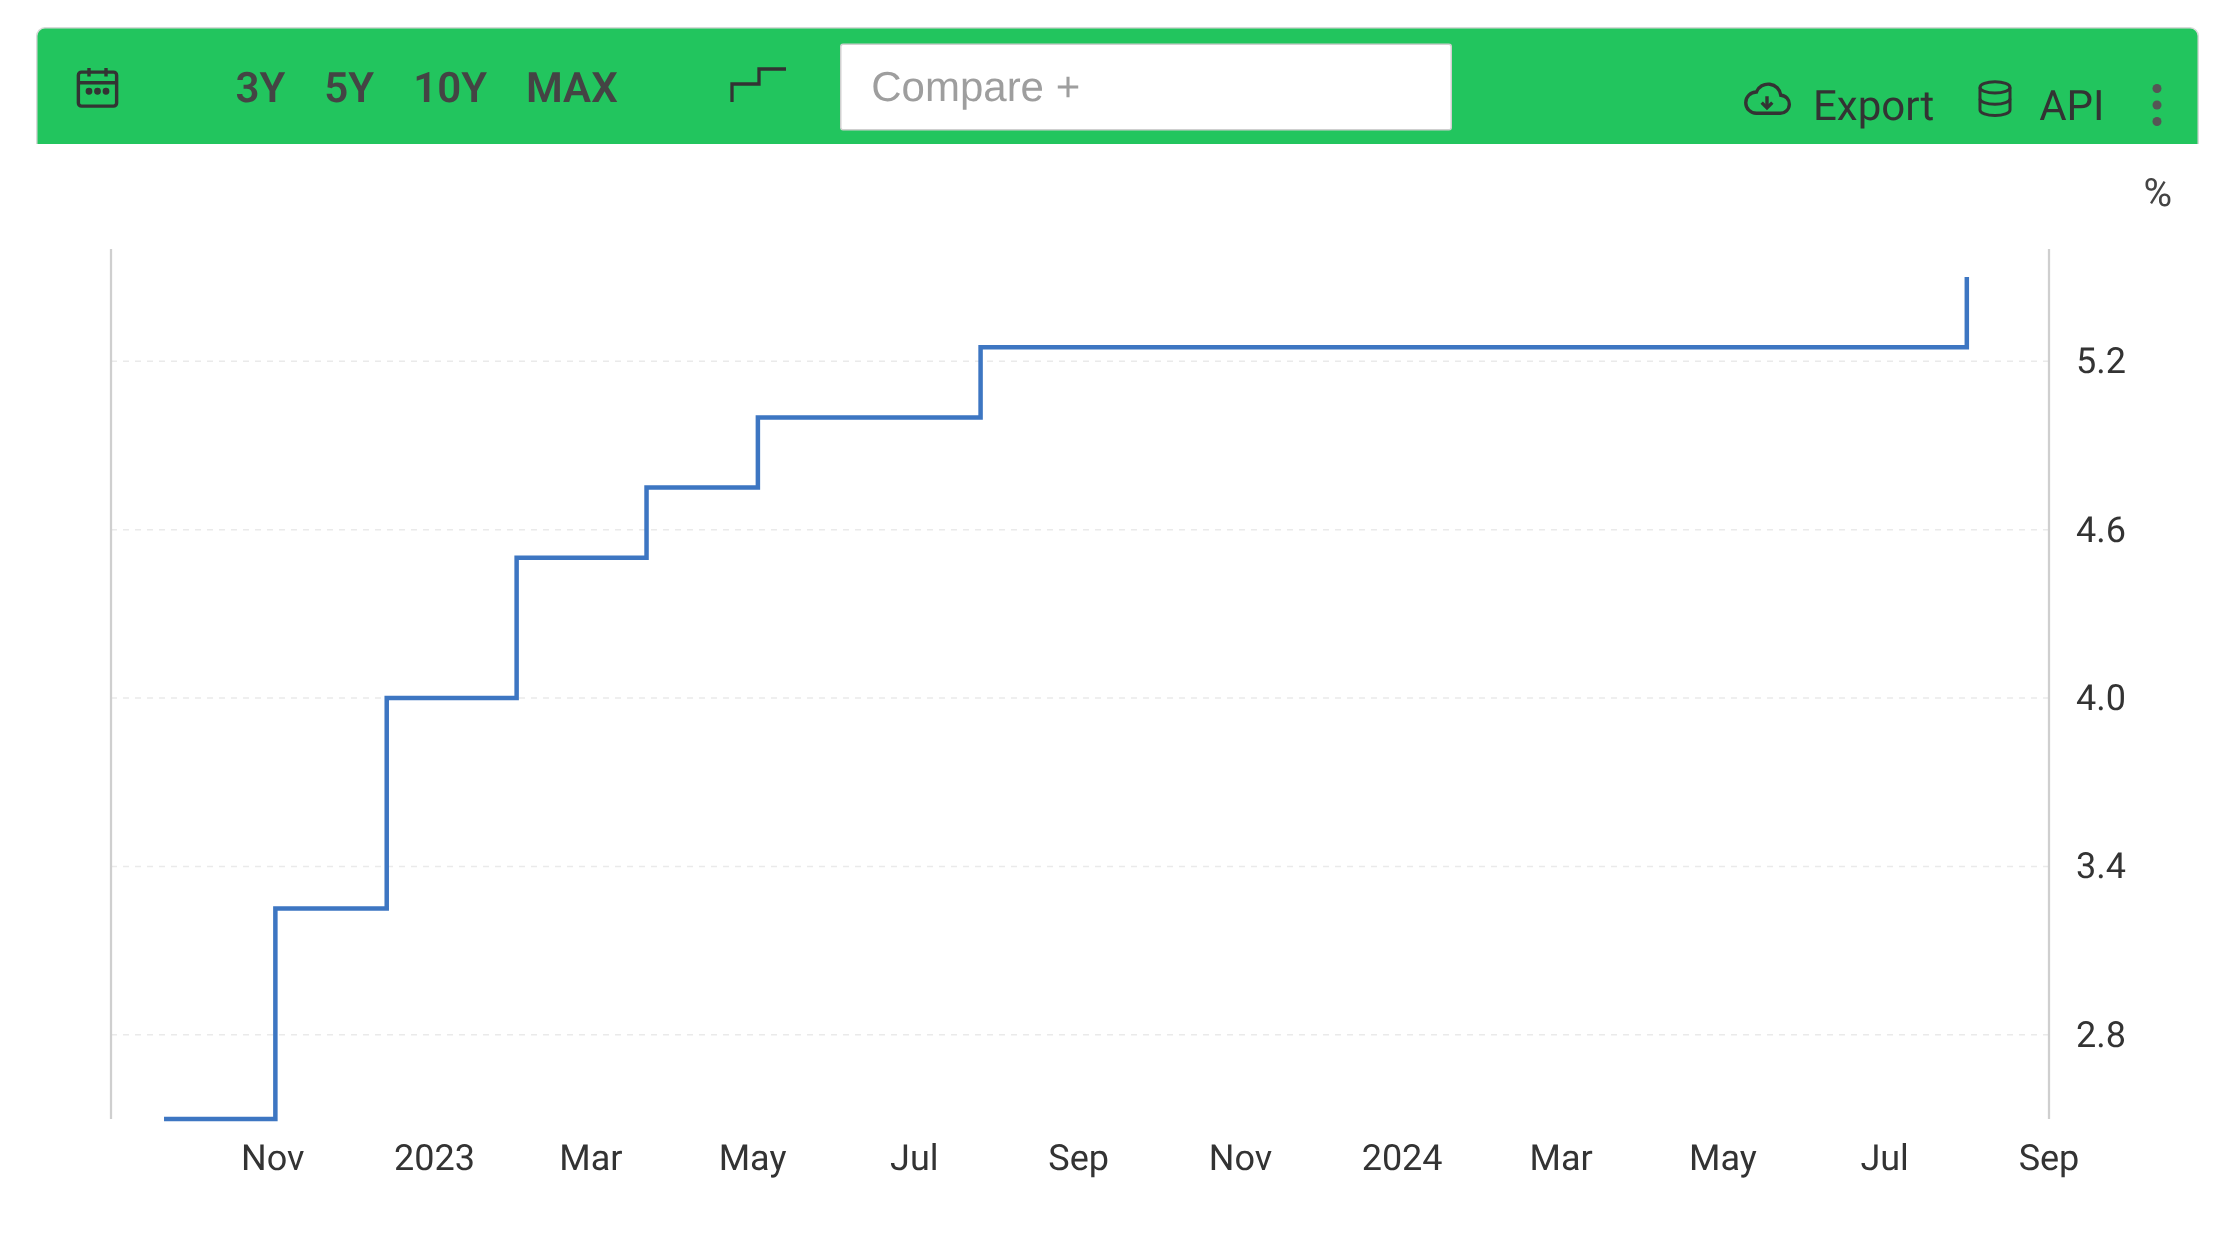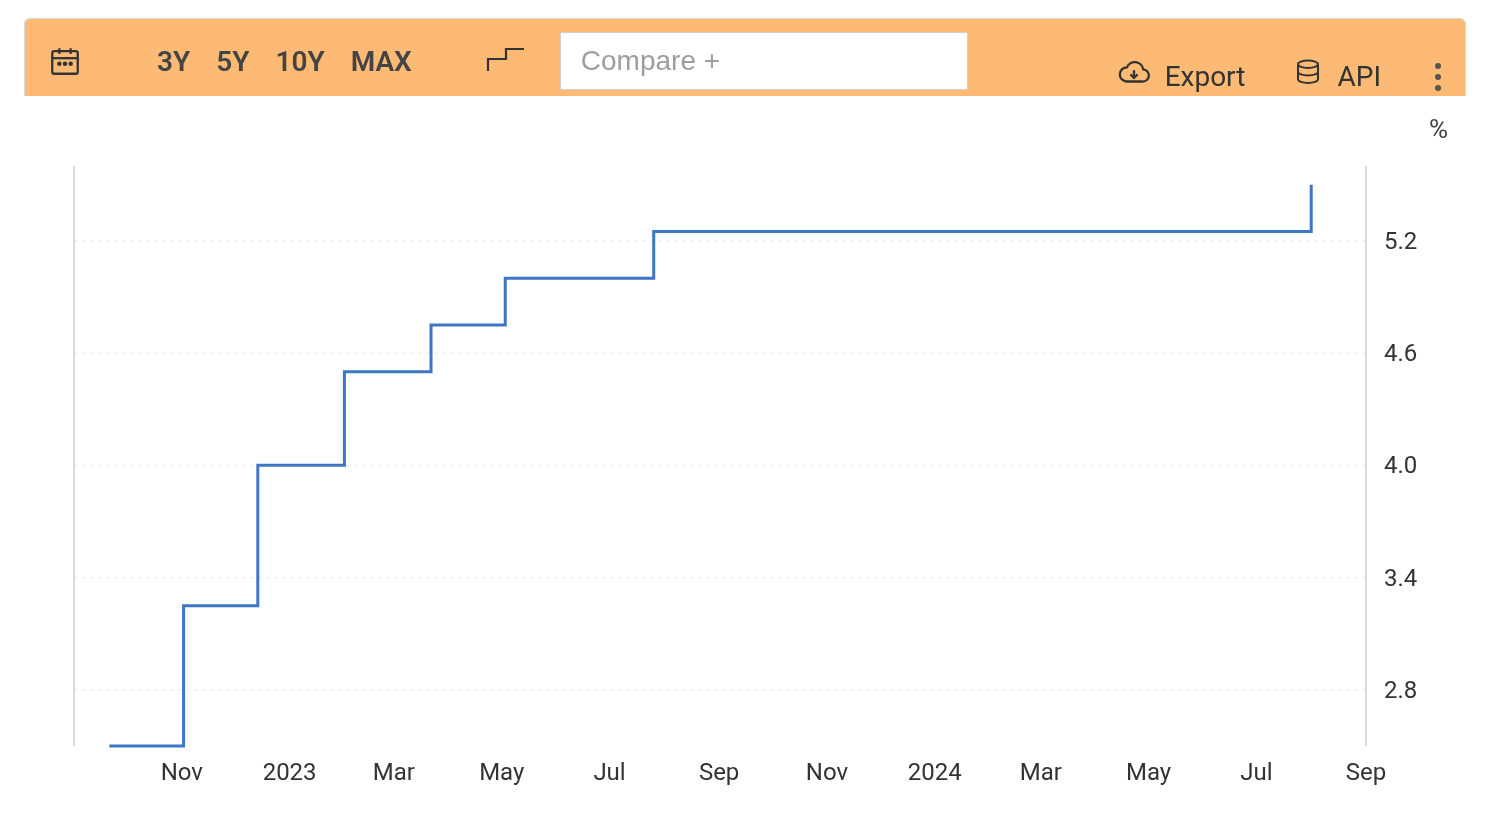--- a/index.html
+++ b/index.html
@@ -1,25 +1,25 @@
 <!DOCTYPE html>
 <html><head>
 <meta charset="utf-8">
 <style>
   html,body{margin:0;padding:0;width:1490px;height:840px;background:#fff;font-family:-apple-system,BlinkMacSystemFont,"Segoe UI",Roboto,Helvetica,Arial,sans-serif;color:#222;}
-  .toolbar{position:absolute;left:24px;top:18px;right:24px;height:78px;border:1px solid #d9d9d9;border-radius:6px 6px 0 0;background:#fdba74;display:flex;align-items:flex-start;padding:13px 18px;}
+  .toolbar{position:absolute;left:24px;top:18px;right:24px;height:78px;border:1px solid #d9d9d9;border-radius:6px 6px 0 0;background:#22c55e;display:flex;align-items:center;padding:0 18px;}
   .tb-left{display:flex;align-items:center;gap:34px;}
   .icon-btn{display:flex;align-items:center;justify-content:center;width:44px;height:44px;color:#333;}
   .range-group{display:flex;align-items:center;gap:26px;margin-left:36px;}
   .range-btn{font-size:28px;font-weight:600;color:#444;}
   .step-icon{margin-left:40px;display:flex;align-items:center;}
   .compare-box{width:370px;height:56px;border:1px solid #cfcfcf;background:#fff;border-radius:2px;display:flex;align-items:center;padding:0 18px;}
   .compare-box input{border:none;outline:none;width:100%;font-size:28px;color:#333;background:transparent;}
   .compare-box input::placeholder{color:#9e9e9e;}
-  .tb-right{margin-left:auto;display:flex;align-items:center;gap:48px;margin-top:24px;}
+  .tb-right{margin-left:auto;display:flex;align-items:center;gap:26px;margin-top:24px;}
   .action{display:flex;align-items:center;gap:14px;font-size:28px;color:#333;}
   .kebab{display:flex;flex-direction:column;gap:5px;padding:6px;}
   .kebab span{width:6px;height:6px;border-radius:50%;background:#555;}
   .chart-wrap{position:absolute;left:24px;right:24px;top:96px;bottom:24px;background:#fff;}
   .y-unit{position:absolute;right:18px;top:18px;font-size:26px;color:#444;}
   svg.plot{position:absolute;left:0;top:0;width:100%;height:100%;}
   .xlabel{font-size:24px;fill:#333;text-anchor:middle;}
   .ylabel{font-size:24px;fill:#333;text-anchor:start;}
   .grid line{stroke:#eaeaea;stroke-width:1;}
   .axis line{stroke:#cfcfcf;stroke-width:1.5;}

